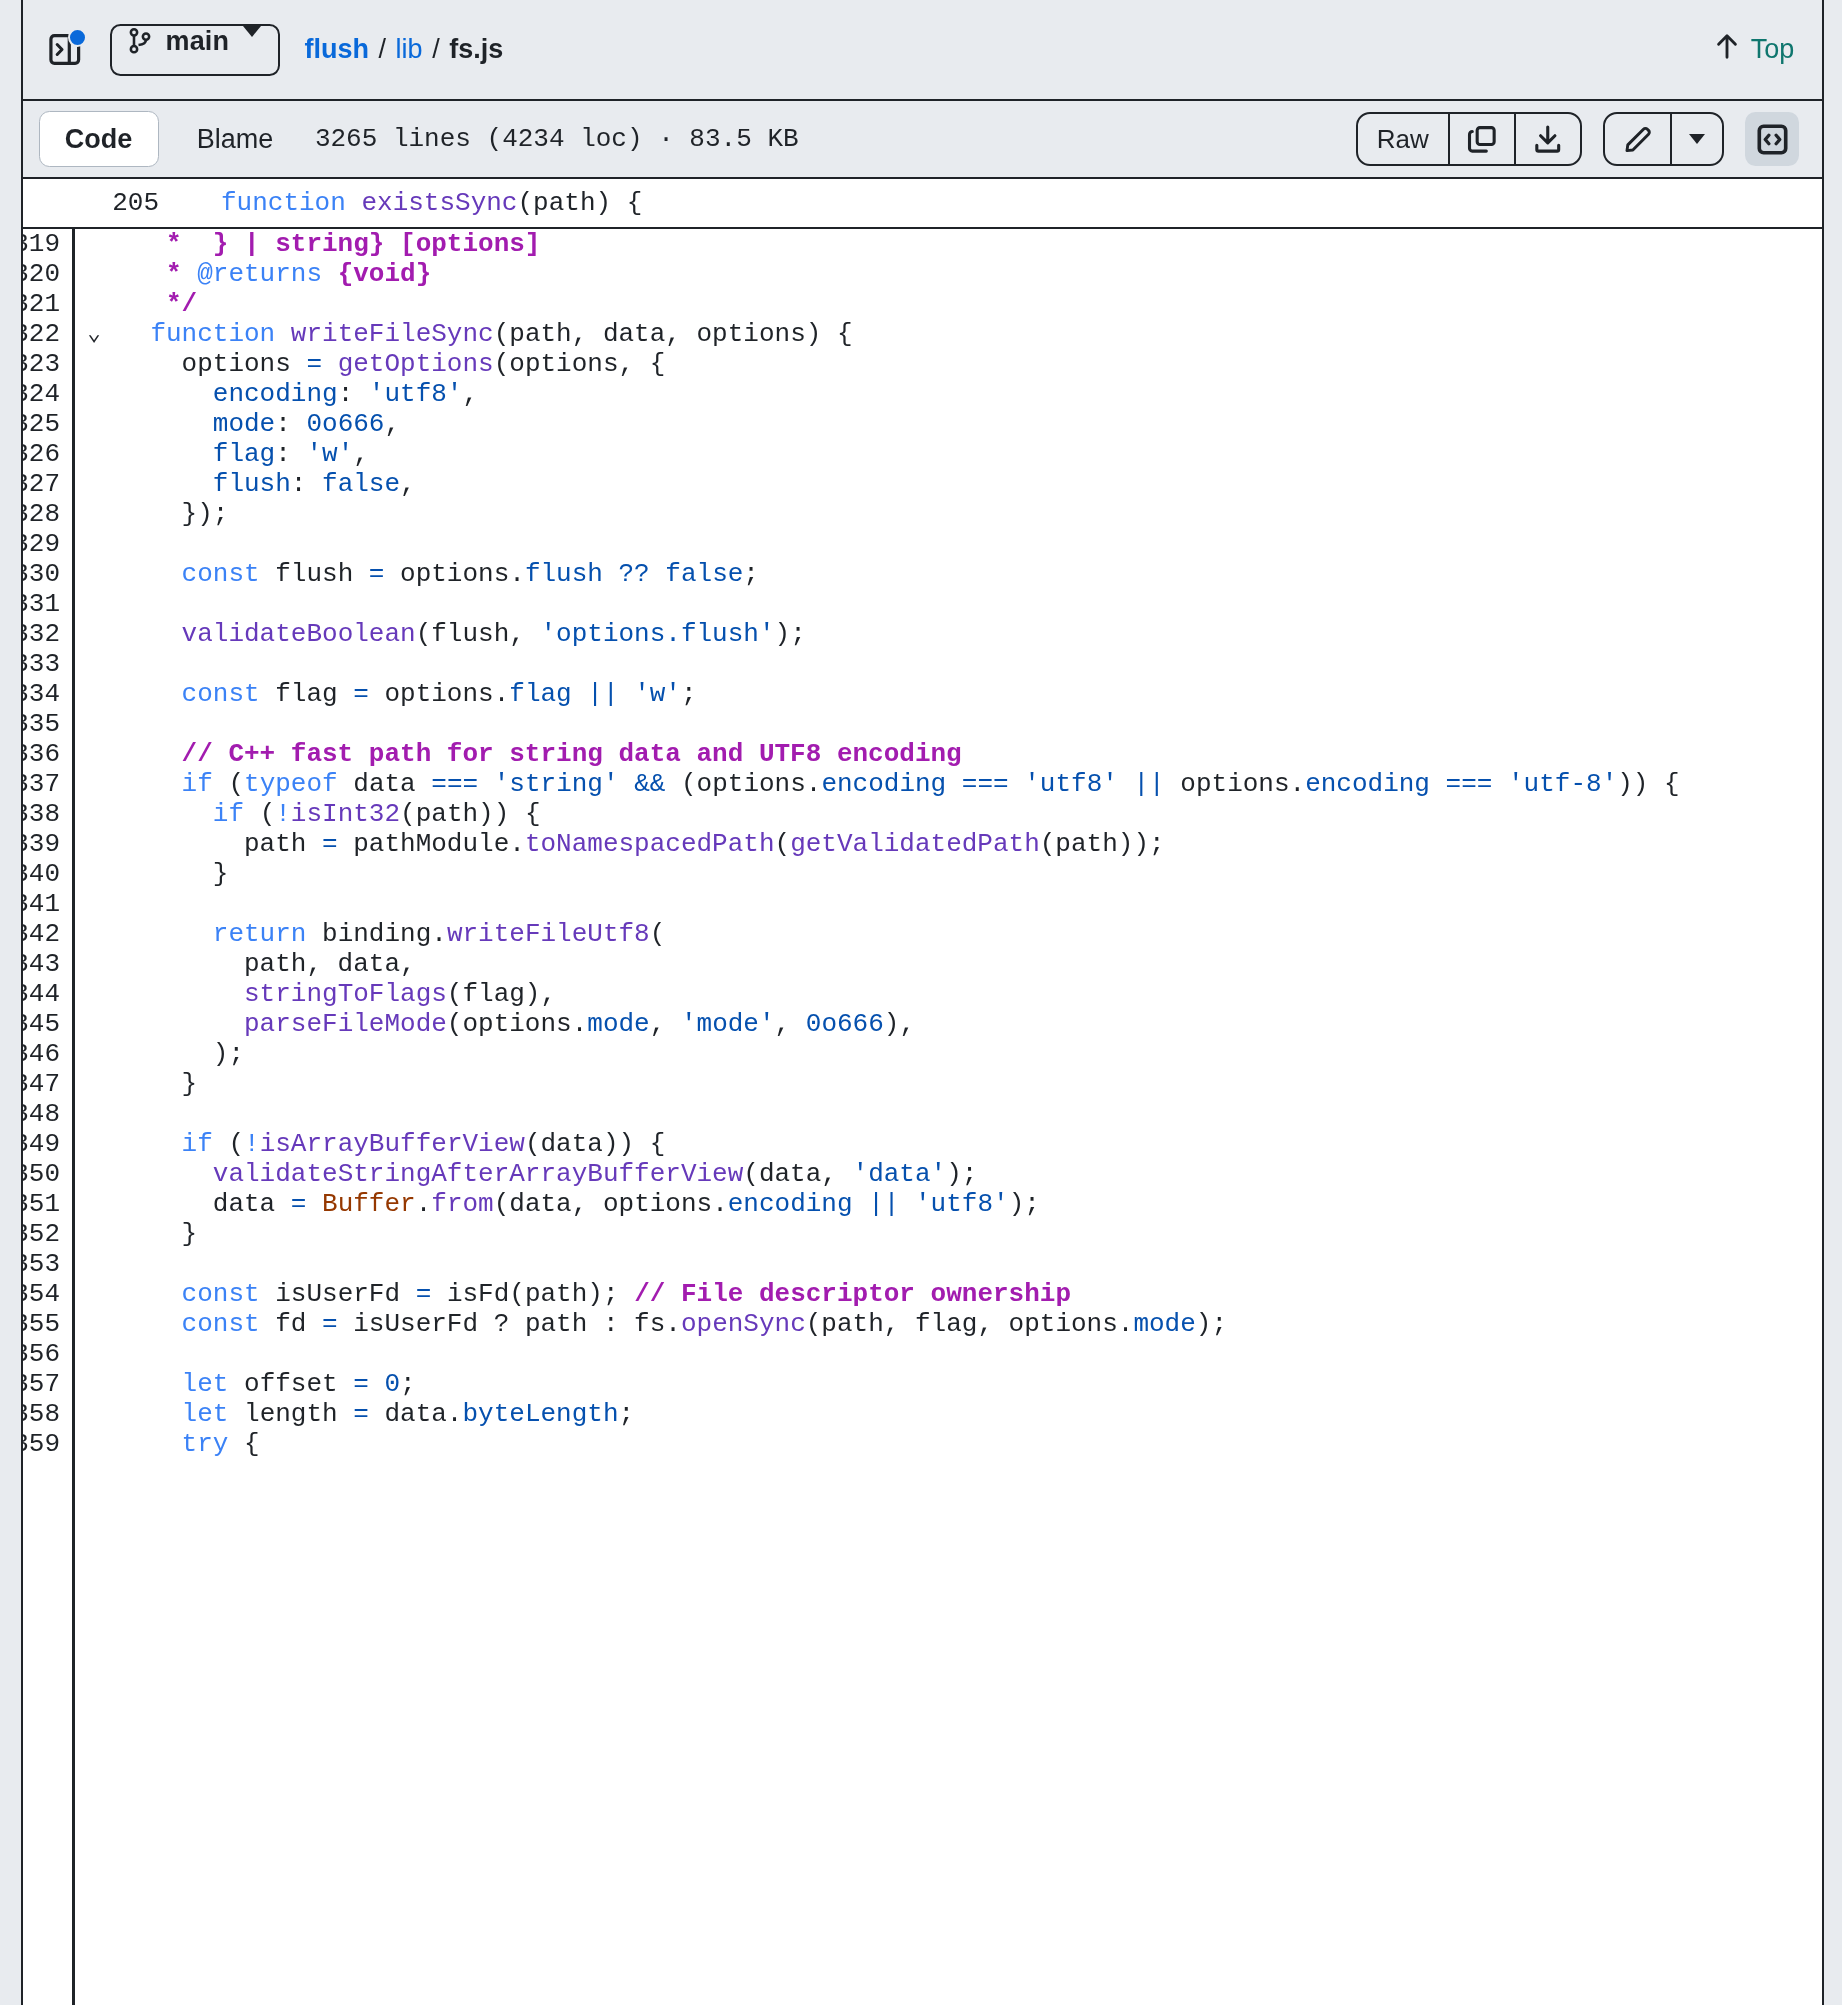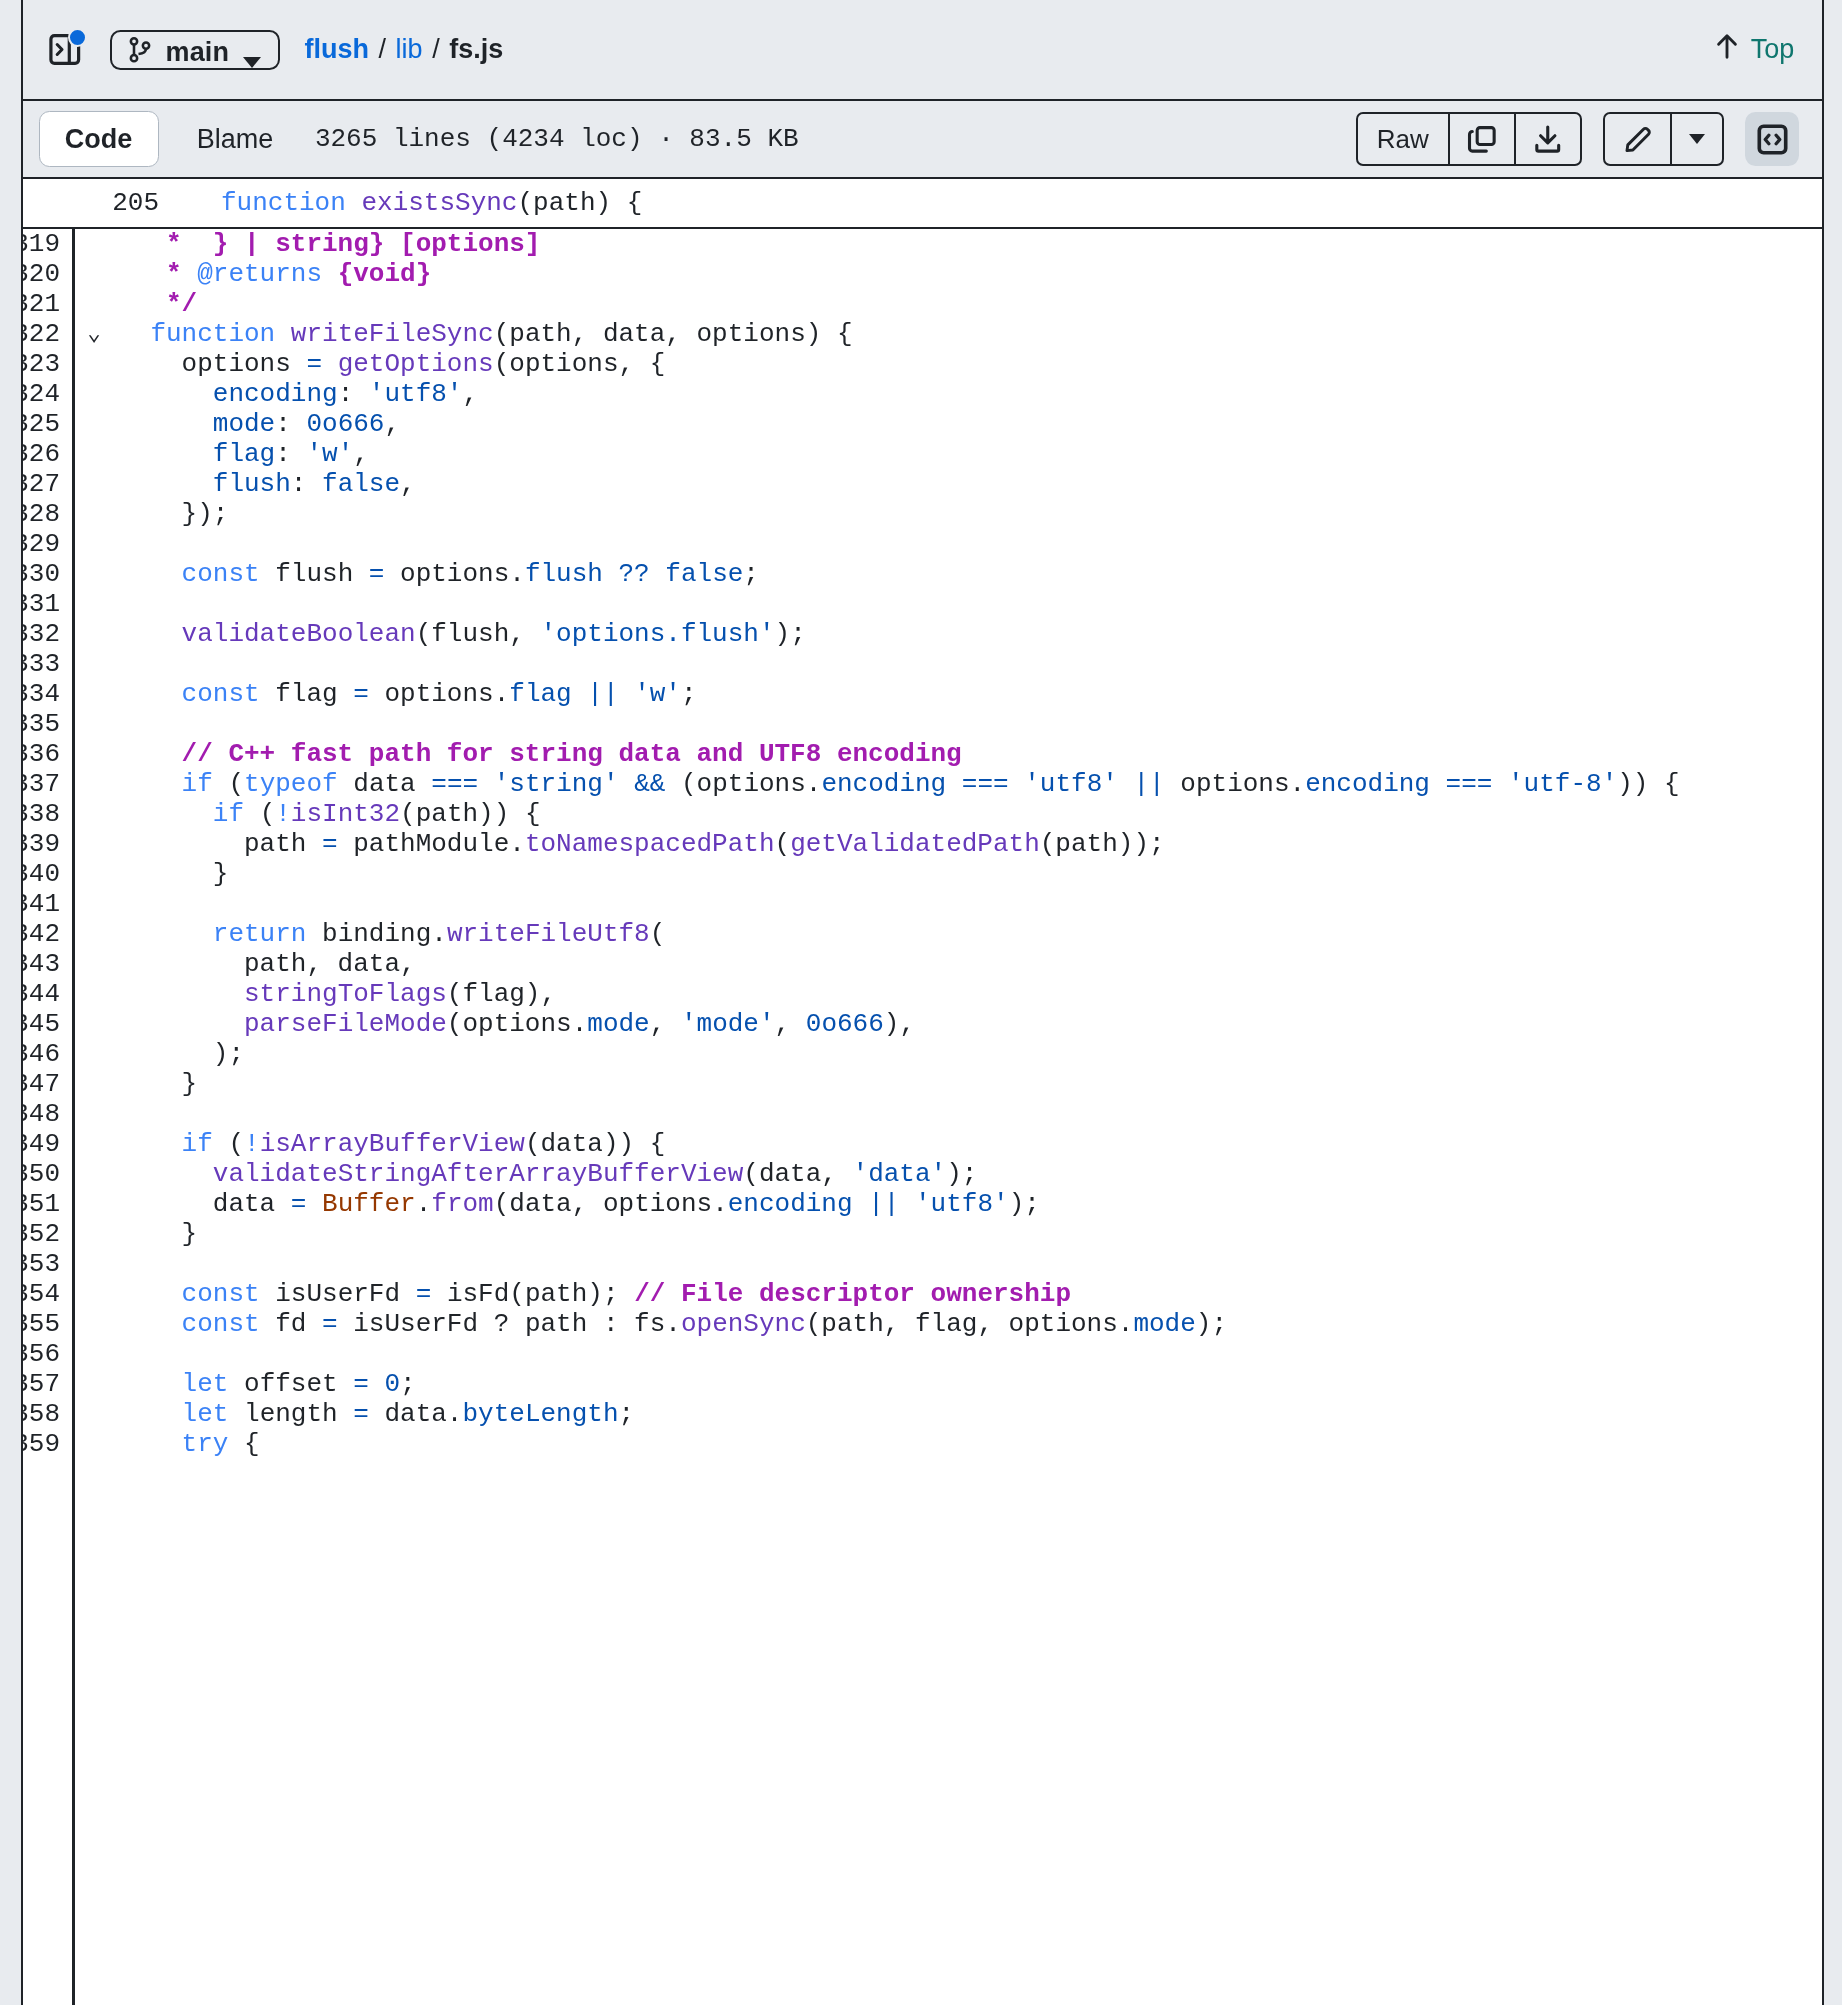--- a/index.html
+++ b/index.html
@@ -55,26 +55,26 @@
     position: absolute;
     right: 6px;
     top: 5.2px;
     width: 19px;
     height: 19px;
     border-radius: 50%;
     background: #0969da;
     border: 2.6px solid #e8ebef;
   }
   .branch-btn {
-    height: 40px;
+    height: 52px;
     border: 2.2px solid #1f2328;
     border-radius: 10.4px;
     background: transparent;
     display: flex;
-    align-items: flex-end;
+    align-items: flex-start;
     gap: 14px;
     padding: 0 17.4px 0 15.6px;
     margin-left: 17.4px;
     cursor: pointer;
     flex: none;
   }
   .branch-name {
     font-size: 27px;
     font-weight: 700;
     color: #1f2328;
@@ -153,21 +153,21 @@
     color: #1f2328;
     white-space: nowrap;
     flex: none;
   }
   .toolbar-spacer { flex: 1 1 auto; }
   .btn-group {
     display: flex;
     align-items: stretch;
     height: 54px;
     border: 2.2px solid #1f2328;
-    border-radius: 7px;
+    border-radius: 14px;
     overflow: hidden;
     flex: none;
   }
   .btn-group + .btn-group { margin-left: 21px; }
   .gbtn {
     display: flex;
     align-items: center;
     justify-content: center;
     padding: 0 17.4px;
     background: transparent;

